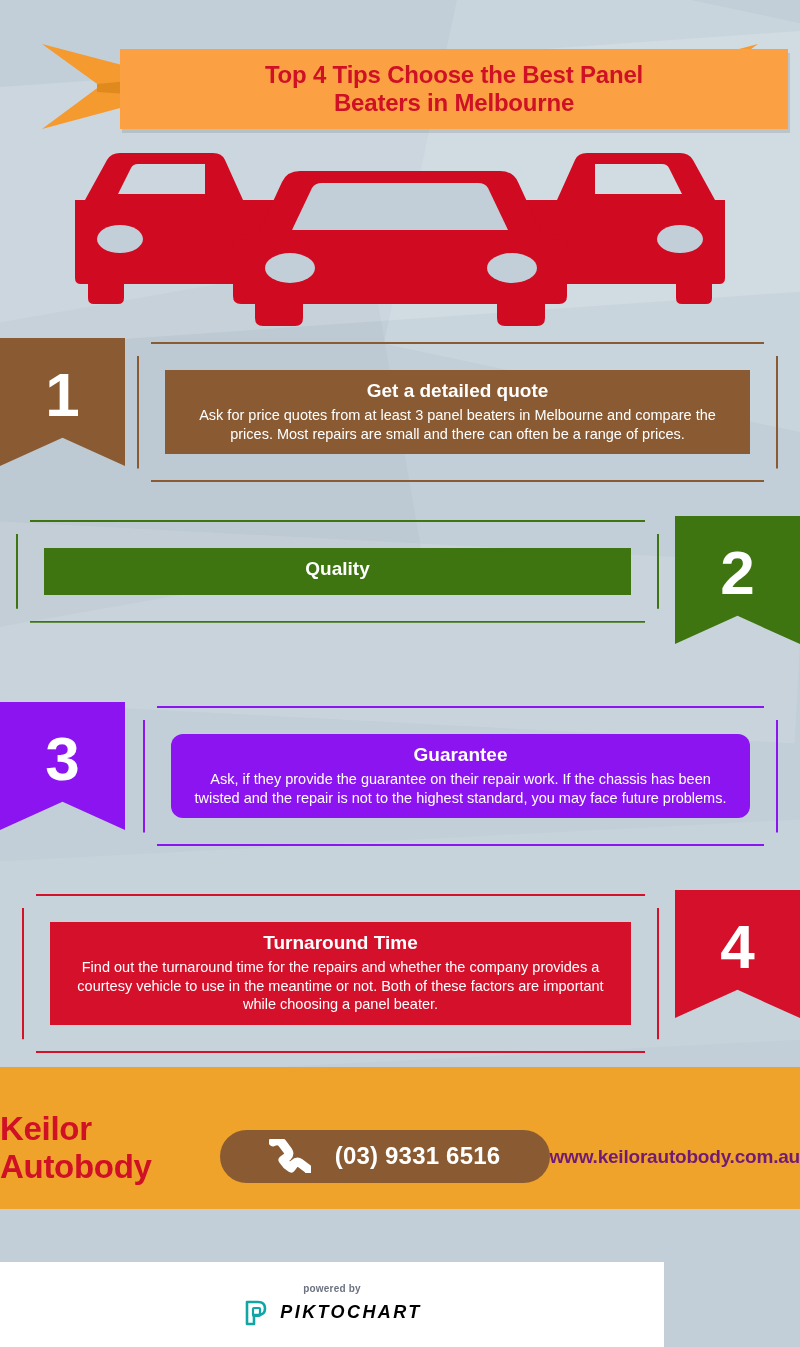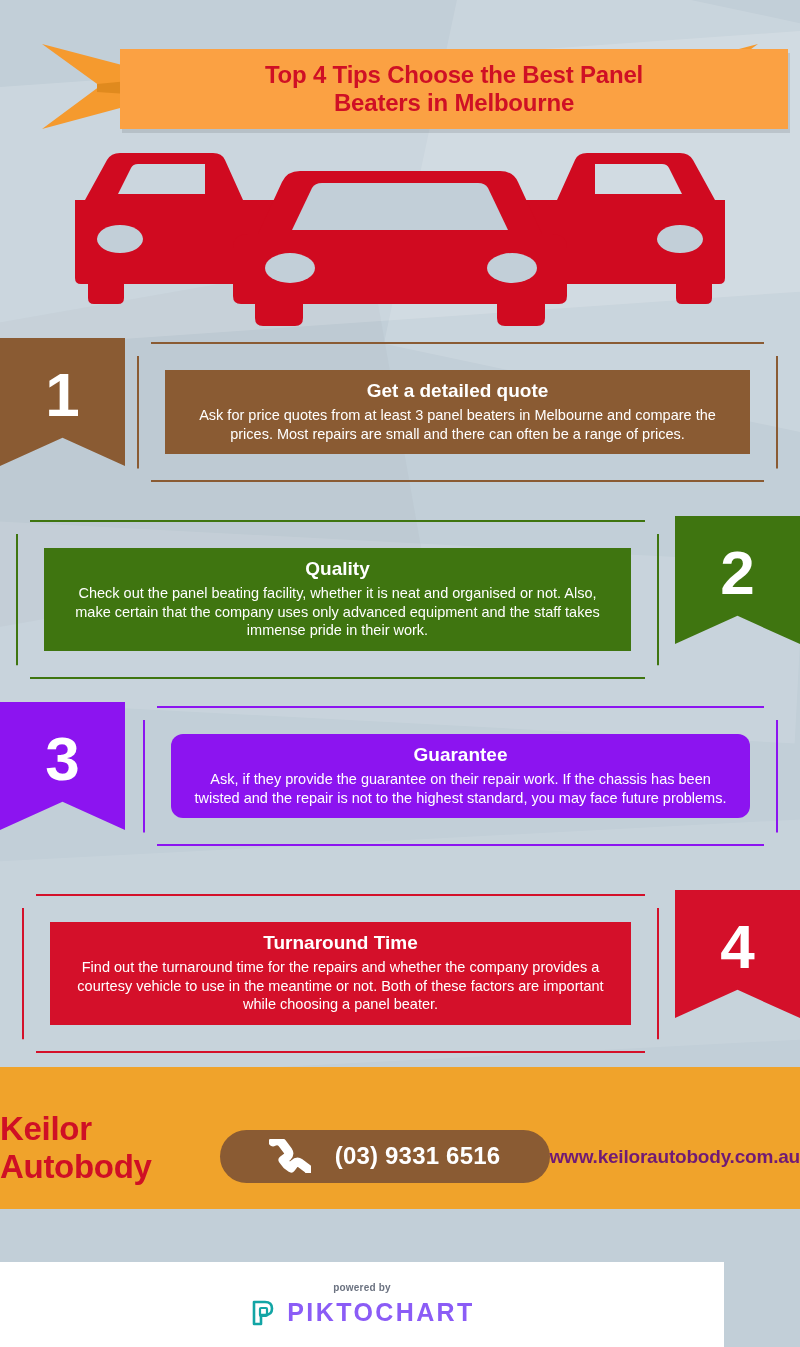--- a/index.html
+++ b/index.html
@@ -225,21 +225,21 @@
     font-size: 19px;
     font-weight: bold;
     letter-spacing: -0.2px;
   }
 
   
   .pikto {
     position: absolute;
     left: 0;
     top: 1262px;
-    width: 724px;
+    width: 664px;
     height: 85px;
     background: #ffffff;
     z-index: 4;
     display: flex;
     flex-direction: column;
     align-items: center;
     justify-content: center;
   }
   .pikto-powered {
     color: #6b7280;
@@ -247,24 +247,25 @@
     font-weight: bold;
     letter-spacing: 0.2px;
     margin-bottom: 5px;
   }
   .pikto-row {
     display: flex;
     align-items: center;
     gap: 10px;
   }
   .pikto-word {
-    color: #8b5cf6;
-    font-size: 25px;
+    color: #000000;
+    font-size: 18px;
     font-weight: bold;
     letter-spacing: 2.4px;
+    font-style: italic;
   }
 </style>
 </head>
 <body>
 
 <div id="infographic">
 
   <div class="bg-texture">
     <div class="bg-band b1"></div>
     <div class="bg-band b2"></div>
@@ -342,21 +343,20 @@
   <div class="tip row2 numlast">
     <div class="num-flag">
       <div class="pennant" style="background:#3f7510;">
         <span class="numeral">2</span>
       </div>
     </div>
     <div class="tipbox" style="color:#3f7510;text-decoration:underline;">
       <div class="frame-line"></div>
       <div class="inner" style="background:#3f7510;">
         <div class="tip-title">Quality</div>
-        <div class="tip-body">Check out the panel beating facility, whether it is neat and organised or not. Also, make certain that the company uses only advanced equipment and the staff takes immense pride in their work.</div>
       </div>
     </div>
   </div>
 
   <div class="tip row3 numfirst">
     <div class="num-flag">
       <div class="pennant" style="background:#8c14f0;">
         <span class="numeral">3</span>
       </div>
     </div>

